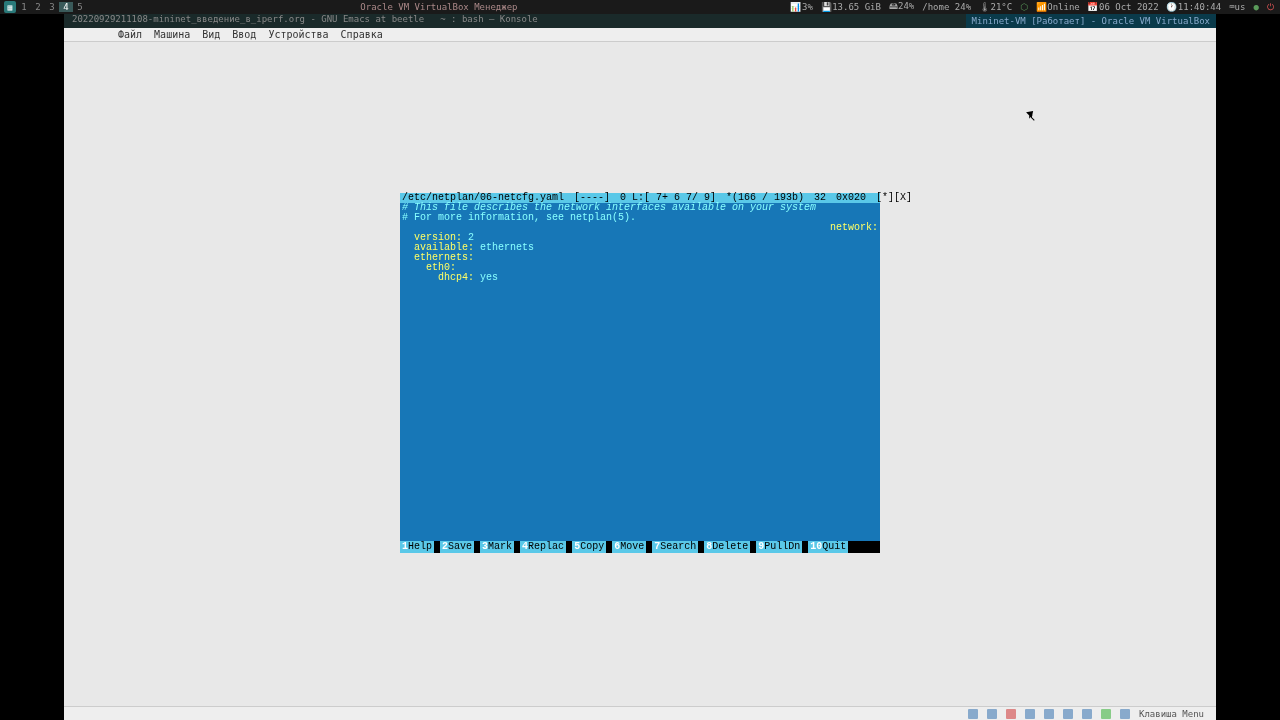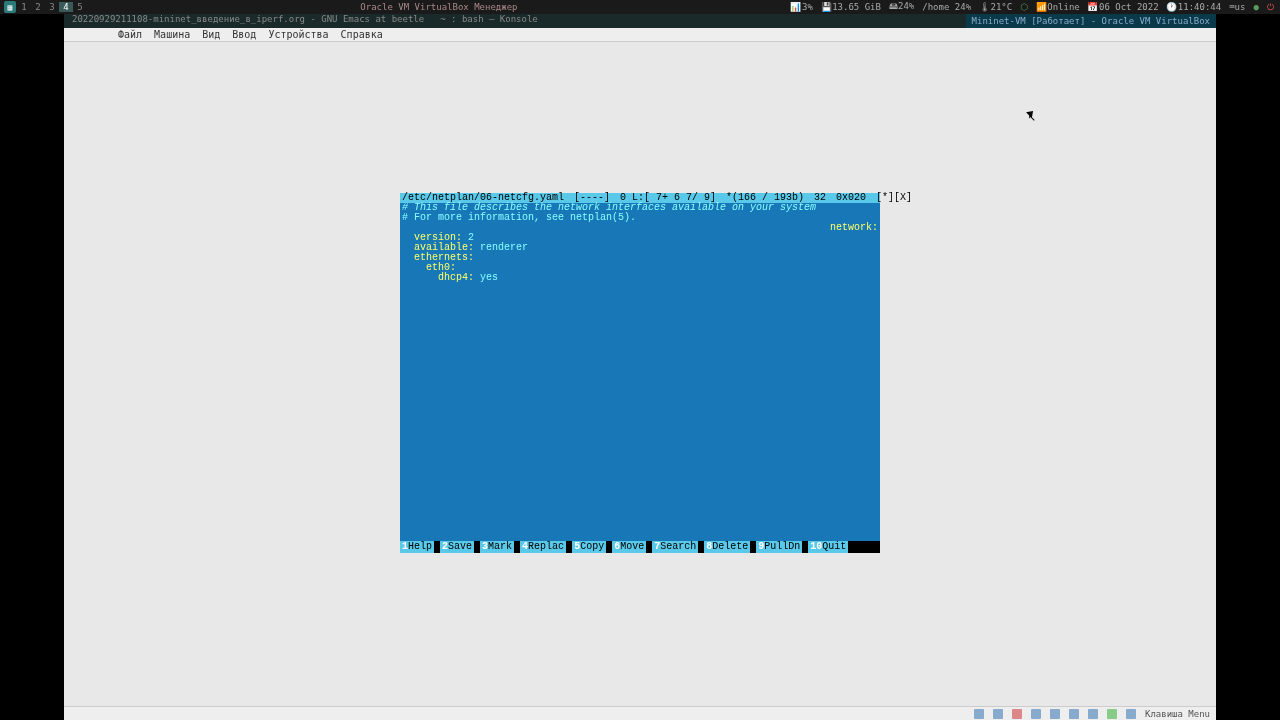--- a/index.html
+++ b/index.html
@@ -115,21 +115,21 @@
   position: absolute;
   bottom: 0; left: 64px; right: 64px;
   height: 14px;
   background: #eee;
   display: flex;
   align-items: center;
   justify-content: flex-end;
   font-size: 9px;
   color: #555;
   gap: 9px;
-  padding-right: 6px;
+  padding-right: 12px;
   border-top: 1px solid #ccc;
 }
 .sb-icon { width: 10px; height: 10px; background: #8ac; border-radius: 1px; }
 .sb-icon.orange { background: #d88; }
 .sb-icon.green { background: #8c8; }
 .left-black { position: absolute; top: 14px; left: 0; width: 64px; bottom: 0; background: #000; }
 .right-black { position: absolute; top: 14px; right: 0; width: 64px; bottom: 0; background: #000; }
 </style>
 </head>
 <body>
@@ -194,21 +194,21 @@
     <span>*(166 / 193b)</span>
     <span>32</span>
     <span>0x020</span>
     <span class="term-status-right">[*][X]</span>
   </div>
   <div class="term-body" id="term-body">
       <div style="white-space: pre; font-style: italic;"><span class="comment"># This file describes the network interfaces available on your system</span></div>
       <div style="white-space: pre;"><span class="comment"># For more information, see netplan(5).</span></div>
       <div style="white-space: pre; text-align: right;"><span class="key">network:</span></div>
       <div style="white-space: pre;">  <span class="key">version:</span><span class="val"> 2</span></div>
-      <div style="white-space: pre;">  <span class="key">available:</span><span class="val"> renderer</span></div>
+      <div style="white-space: pre;">  <span class="key">available:</span><span class="val"> ethernets</span></div>
       <div style="white-space: pre;">  <span class="key">ethernets:</span></div>
       <div style="white-space: pre;">    <span class="key">eth0:</span></div>
       <div style="white-space: pre;">      <span class="key">dhcp4:</span><span class="val"> yes</span></div>
     </div>
   <div class="term-fnbar" id="fnbar">
       <div class="fnkey"><span class="fnnum">1</span>Help</div>
       <div class="fngap"></div>
       <div class="fnkey"><span class="fnnum">2</span>Save</div>
       <div class="fngap"></div>
       <div class="fnkey"><span class="fnnum">3</span>Mark</div>

